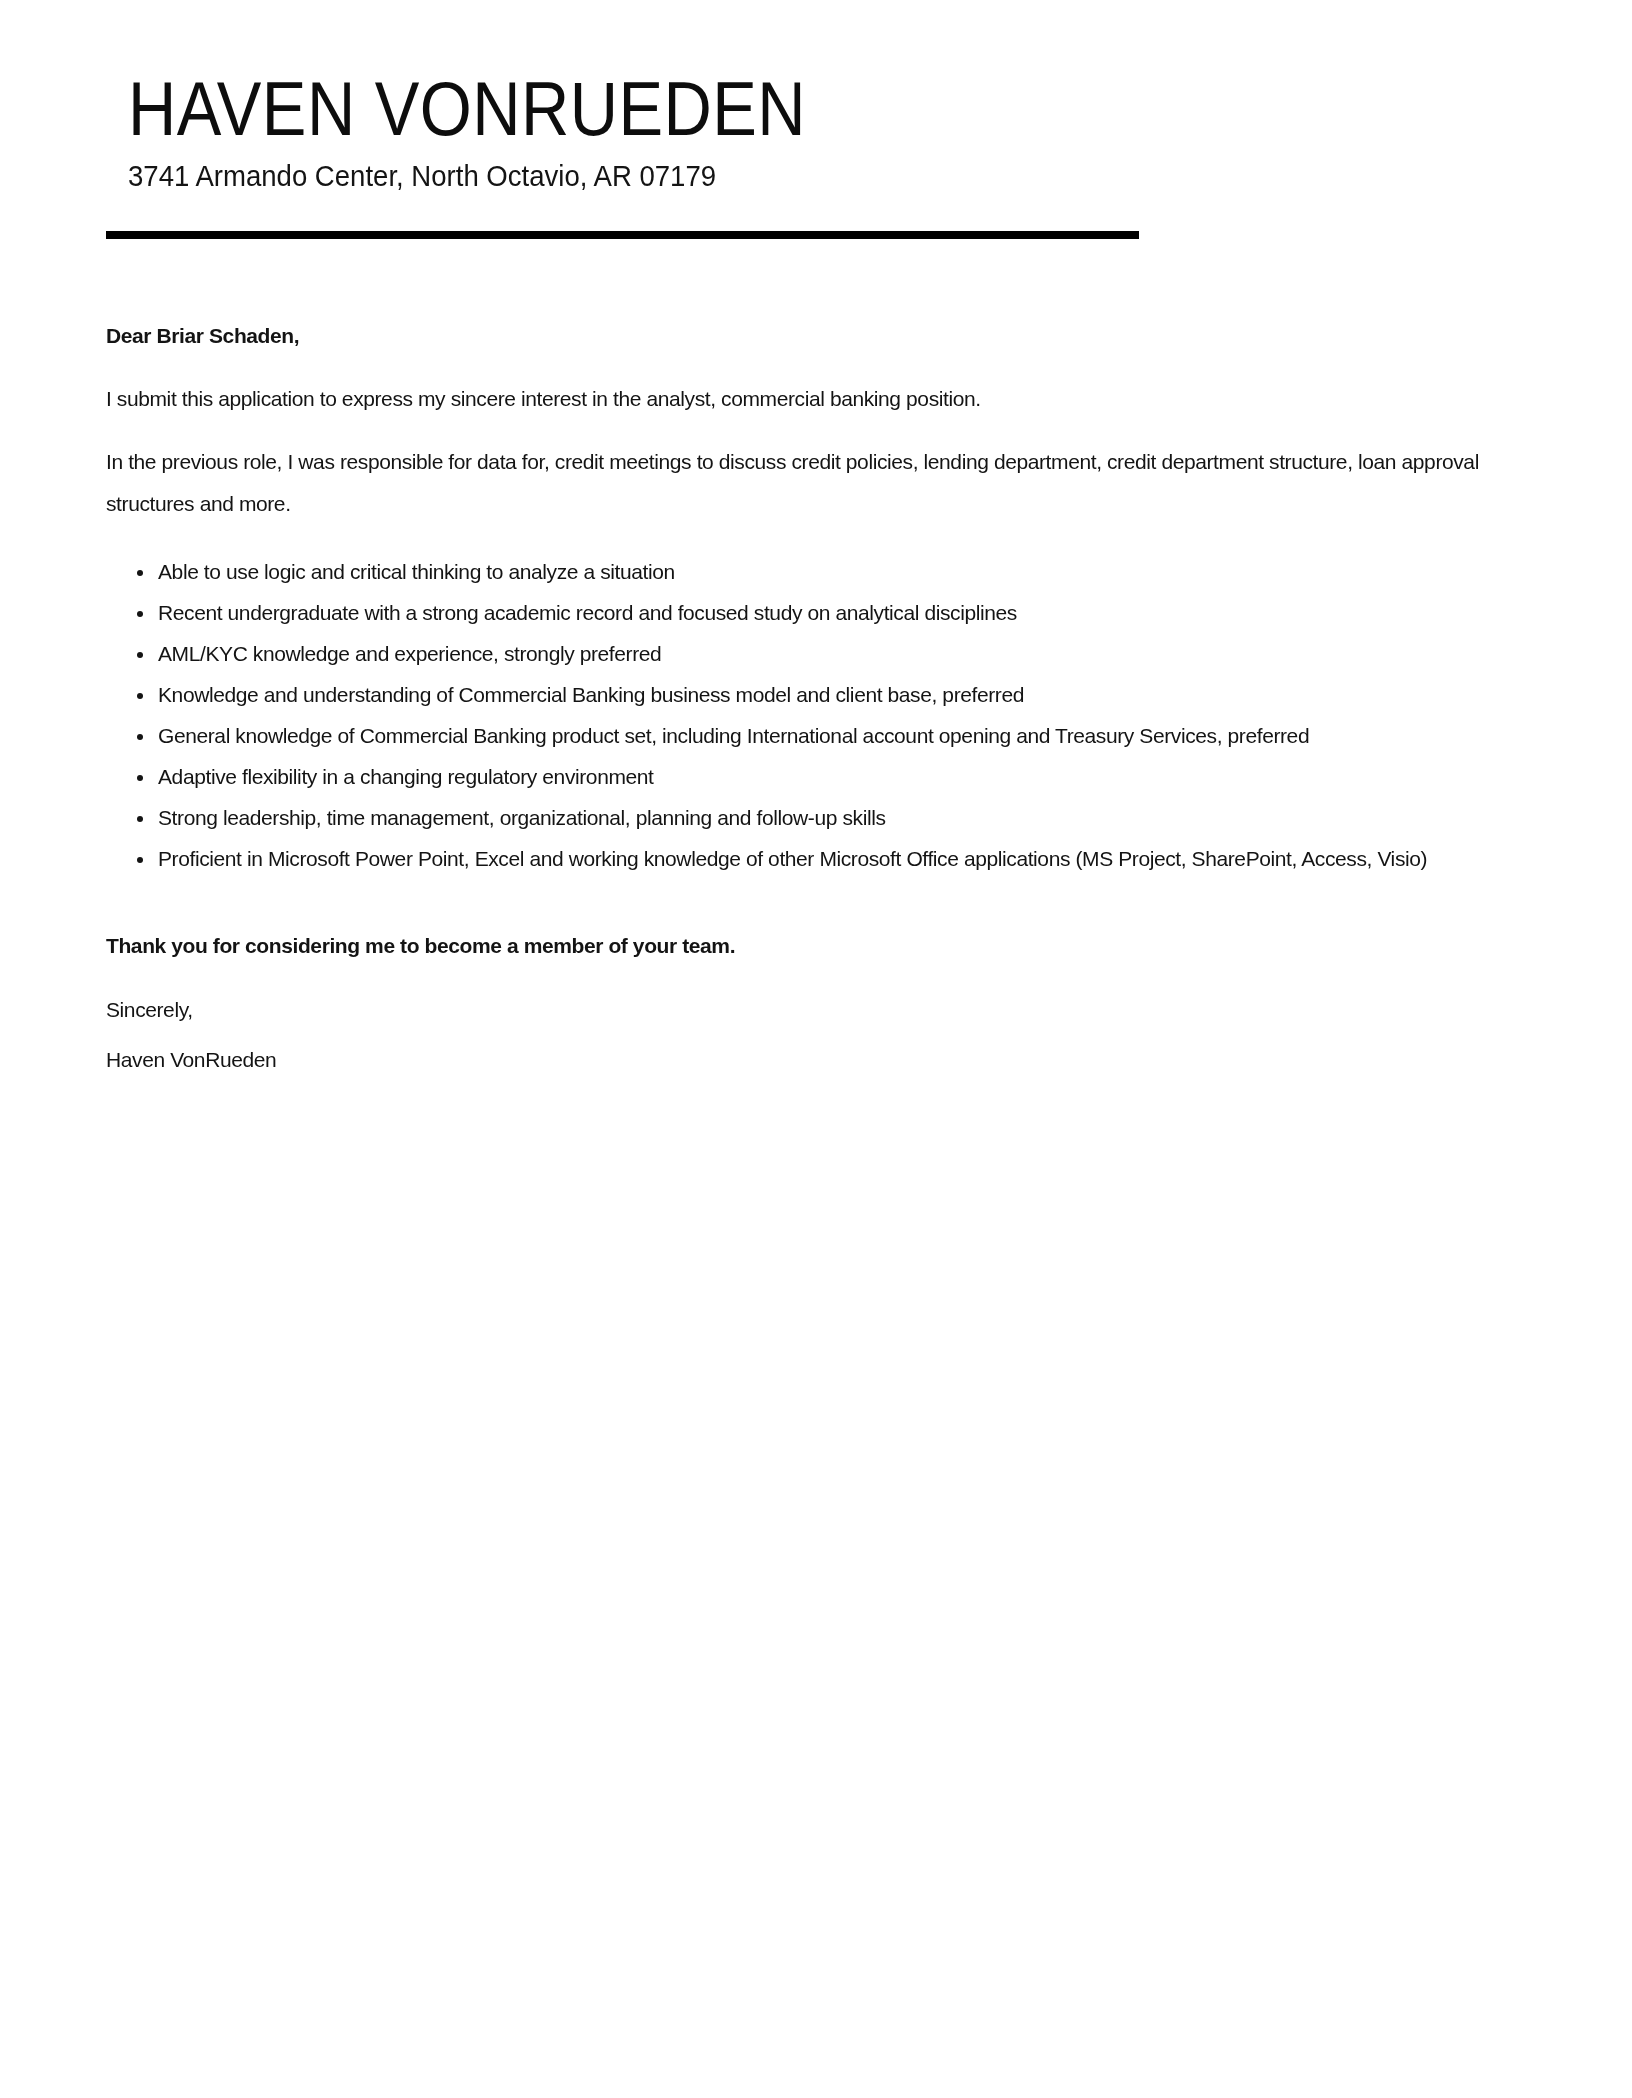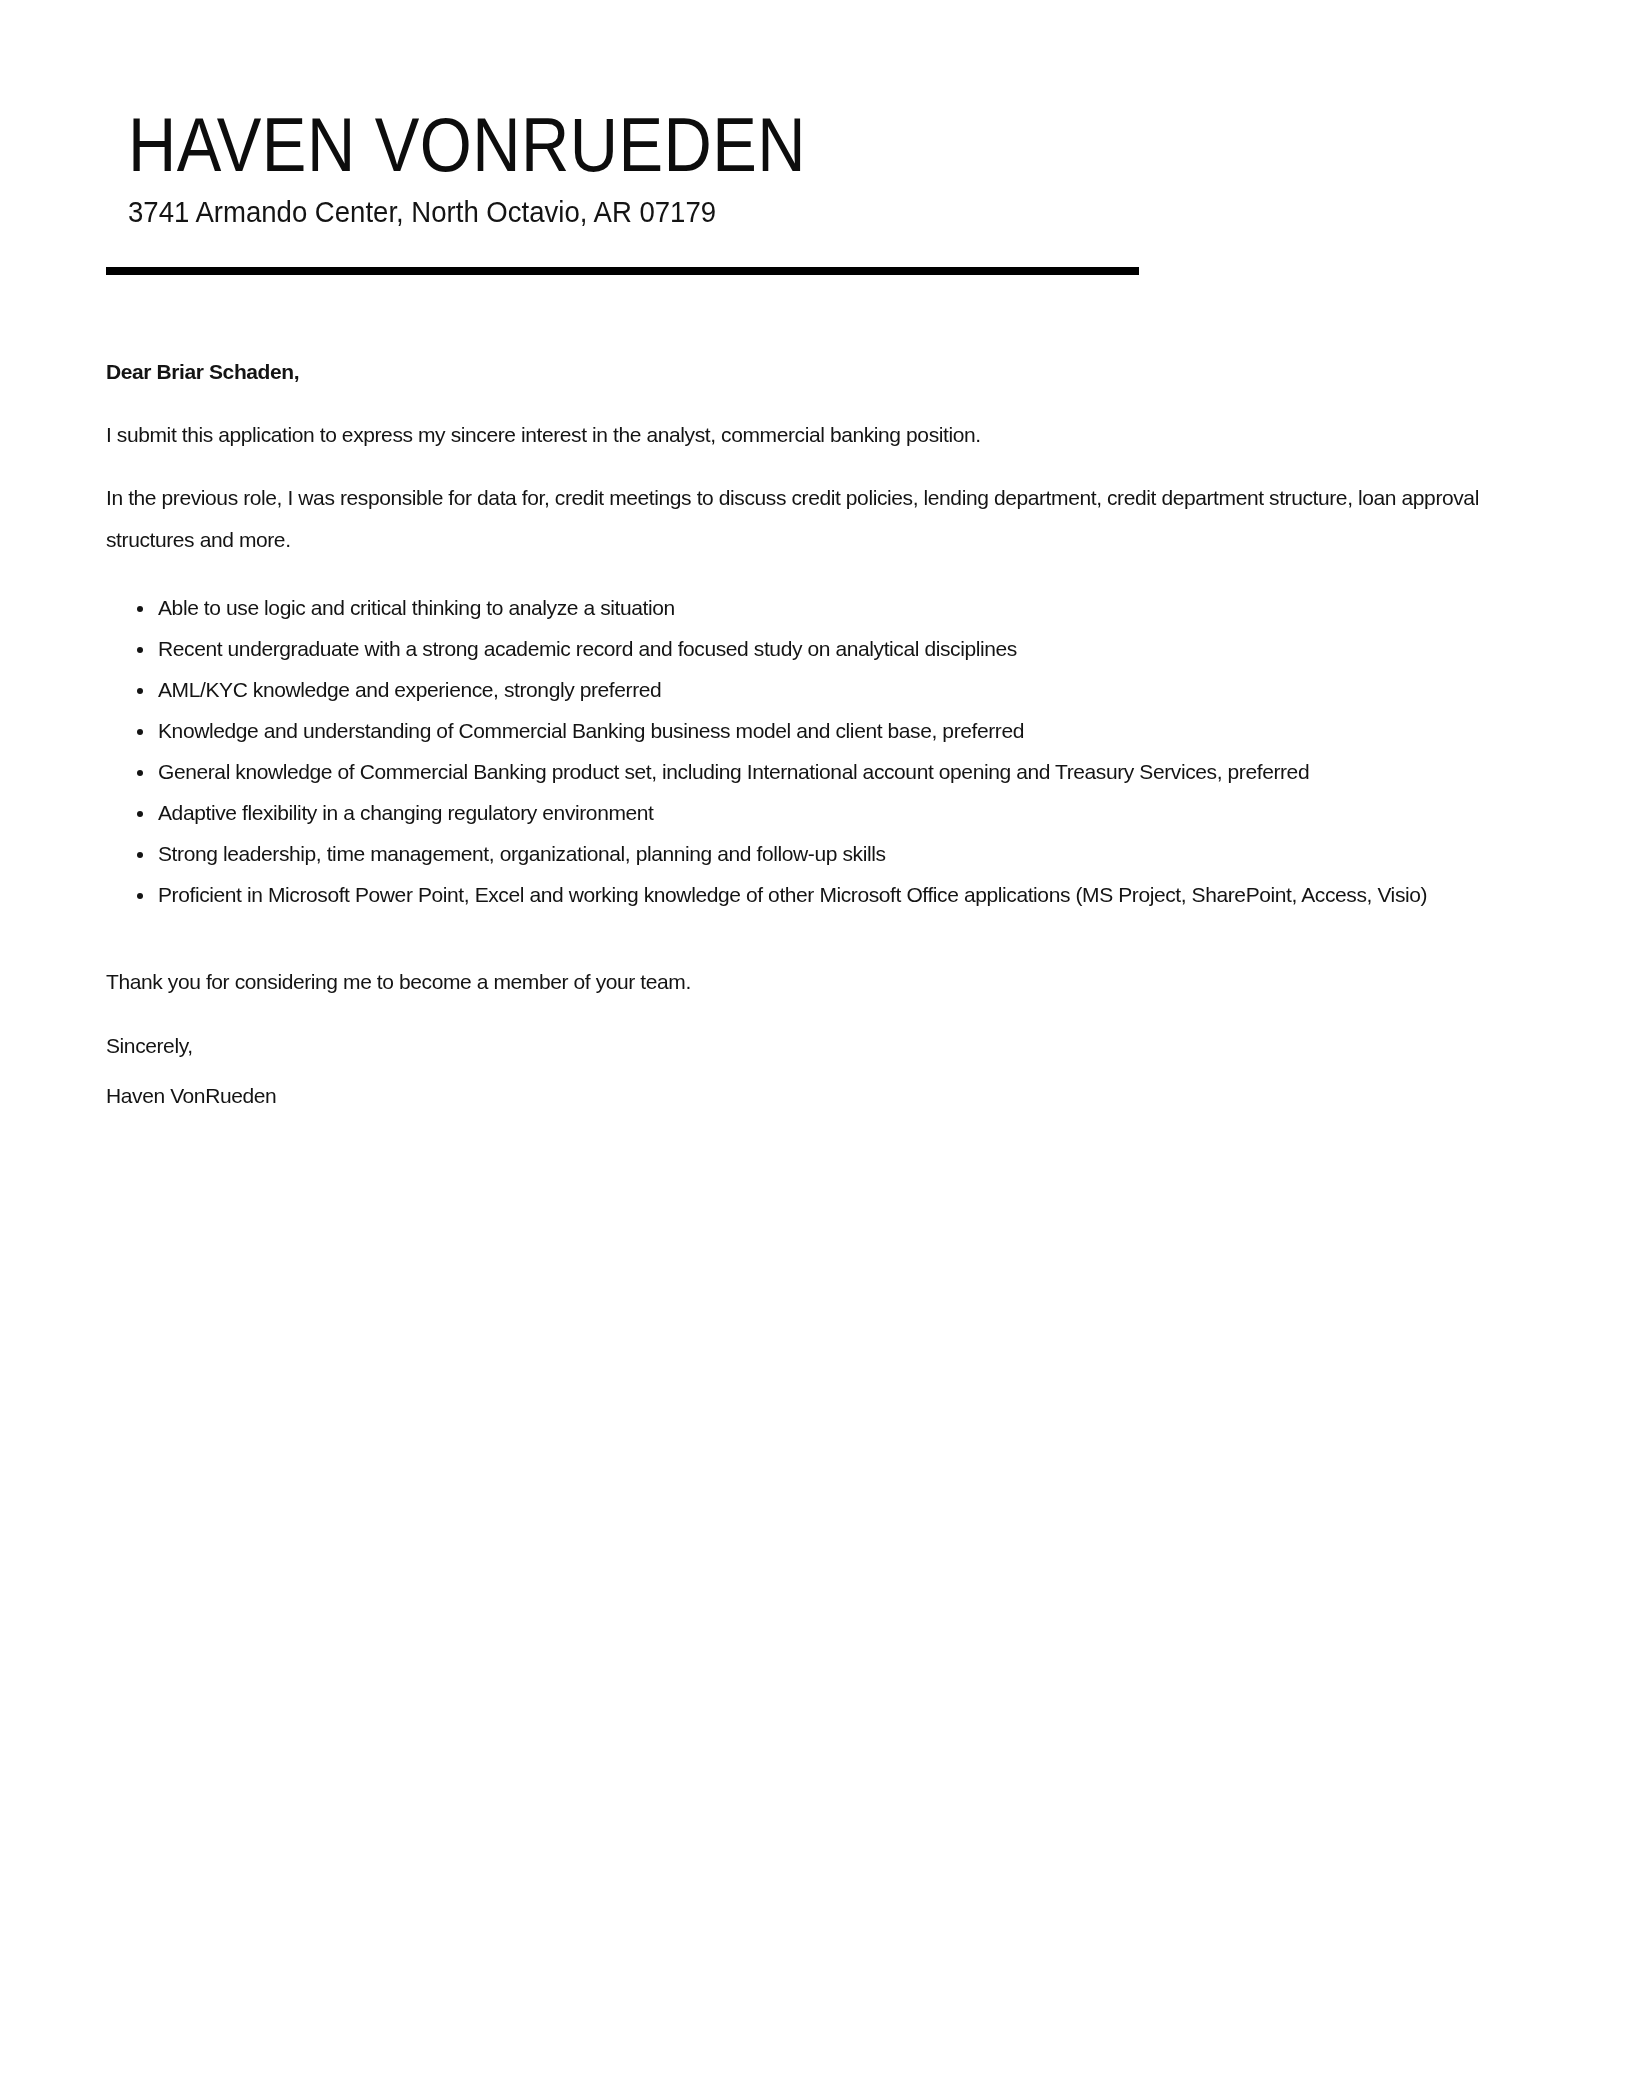--- a/index.html
+++ b/index.html
@@ -11,21 +11,21 @@
     width: 1632px;
     height: 2098px;
     font-family: "Liberation Sans", sans-serif;
     color: #121212;
     -webkit-font-smoothing: antialiased;
   }
   .page {
     box-sizing: border-box;
     width: 1632px;
     height: 2098px;
-    padding: 102px 100px 0 106px;
+    padding: 66px 100px 0 106px;
     background: #ffffff;
     overflow: hidden;
   }
   
   .name {
     margin: 0 0 0 22px;
     font-size: 76px;
     font-weight: 400;
     line-height: 1.13;
     color: #0d0d0d;
@@ -67,21 +67,21 @@
   .requirements {
     margin: 26px 0 0;
     padding: 0 0 0 50px;
   }
   .requirements li {
     line-height: 41px;
     padding-left: 2px;
   }
   .closing {
     margin: 46px 0 0;
-    font-weight: 400;
+    font-weight: 700;
   }
   .signoff {
     margin: 22px 0 8px;
   }
   .signature {
     margin: 0;
   }
 </style>
 </head>
 <body style="background: rgb(255, 255, 255); color: rgb(20, 20, 20);">

